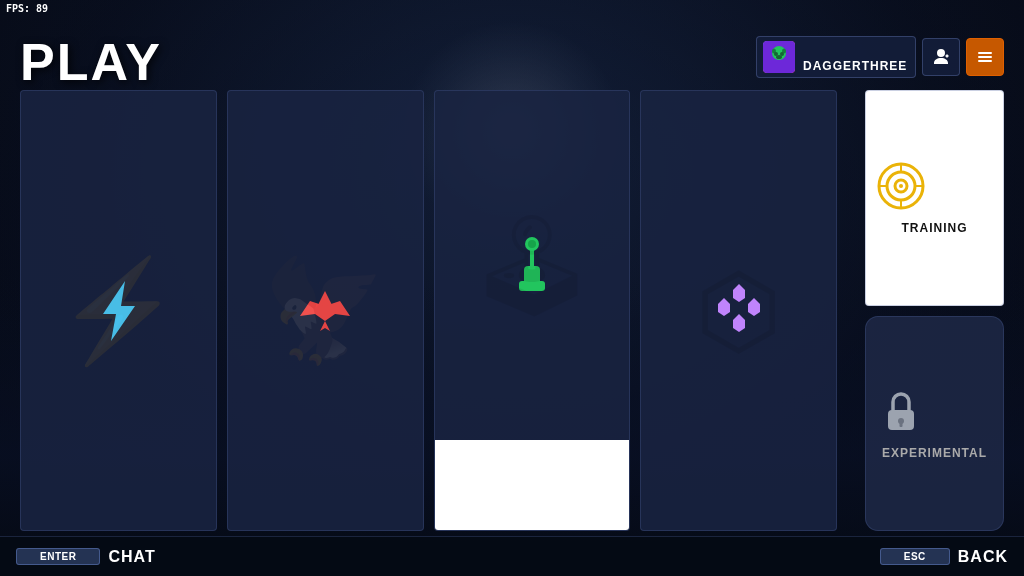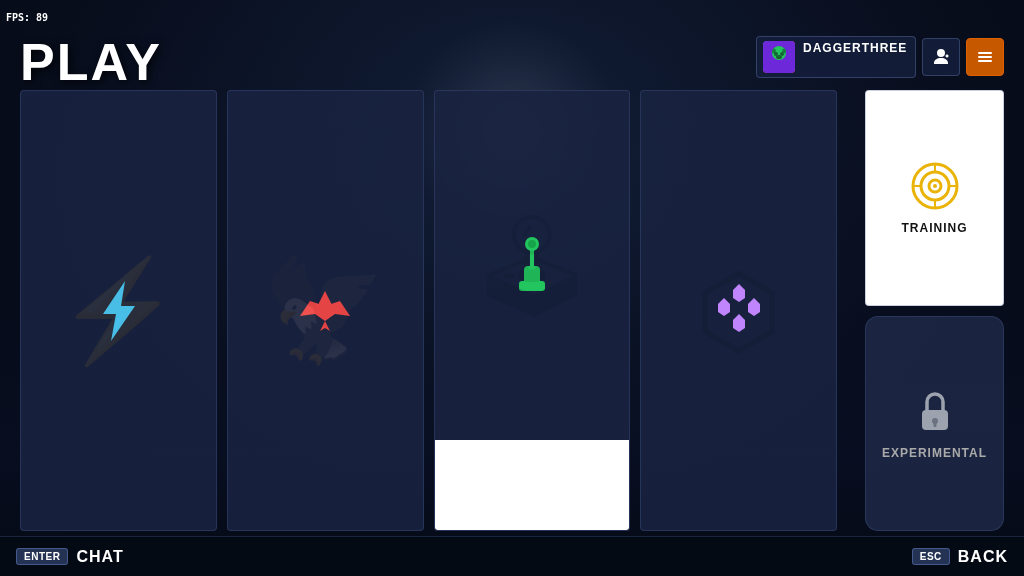--- a/index.html
+++ b/index.html
@@ -45,21 +45,21 @@
       bottom: 0;
       left: 0;
       right: 0;
       height: 300px;
       background: linear-gradient(180deg, transparent 0%, rgba(8,15,35,0.7) 60%, rgba(5,10,20,0.9) 100%);
       z-index: 0;
     }
 
     .fps-counter {
       position: absolute;
-      top: 12px;
+      top: 3px;
       left: 6px;
       color: #ffffff;
       font-size: 10px;
       font-family: monospace;
       font-weight: bold;
       z-index: 10;
     }
 
     
     .header {
@@ -88,21 +88,21 @@
     }
 
     .user-area {
       display: flex;
       align-items: center;
       gap: 6px;
     }
 
     .user-badge {
       display: flex;
-      align-items: flex-start;
+      align-items: flex-end;
       background: rgba(20,30,60,0.85);
       border: 1px solid rgba(100,120,180,0.4);
       border-radius: 4px;
       padding: 4px 2px 4px 6px;
       gap: 8px;
       min-width: 160px;
     }
 
     .user-avatar {
       width: 32px;
@@ -227,21 +227,20 @@
       gap: 10px;
     }
 
     .side-card {
       flex: 1;
       background: rgba(25,35,65,0.88);
       border: 1px solid rgba(80,100,160,0.3);
       border-radius: 4px;
       display: flex;
       flex-direction: column;
-      align-items: center;
       justify-content: center;
       cursor: pointer;
       padding: 16px 10px;
       gap: 10px;
       margin-left: 16px;
     }
 
     .side-card-label {
       color: white;
       font-size: 12px;
@@ -291,21 +290,21 @@
       gap: 8px;
       cursor: pointer;
     }
 
     .footer-key {
       background: rgba(40,55,90,0.9);
       border: 1px solid rgba(100,130,200,0.5);
       color: white;
       font-size: 10px;
       font-weight: bold;
-      padding: 2px 7px;
+      padding: 2px 23px;
       border-radius: 3px;
       letter-spacing: 0.5px;
     }
 
     .footer-label {
       color: white;
       font-size: 16px;
       font-weight: bold;
       text-transform: uppercase;
       letter-spacing: 1px;

